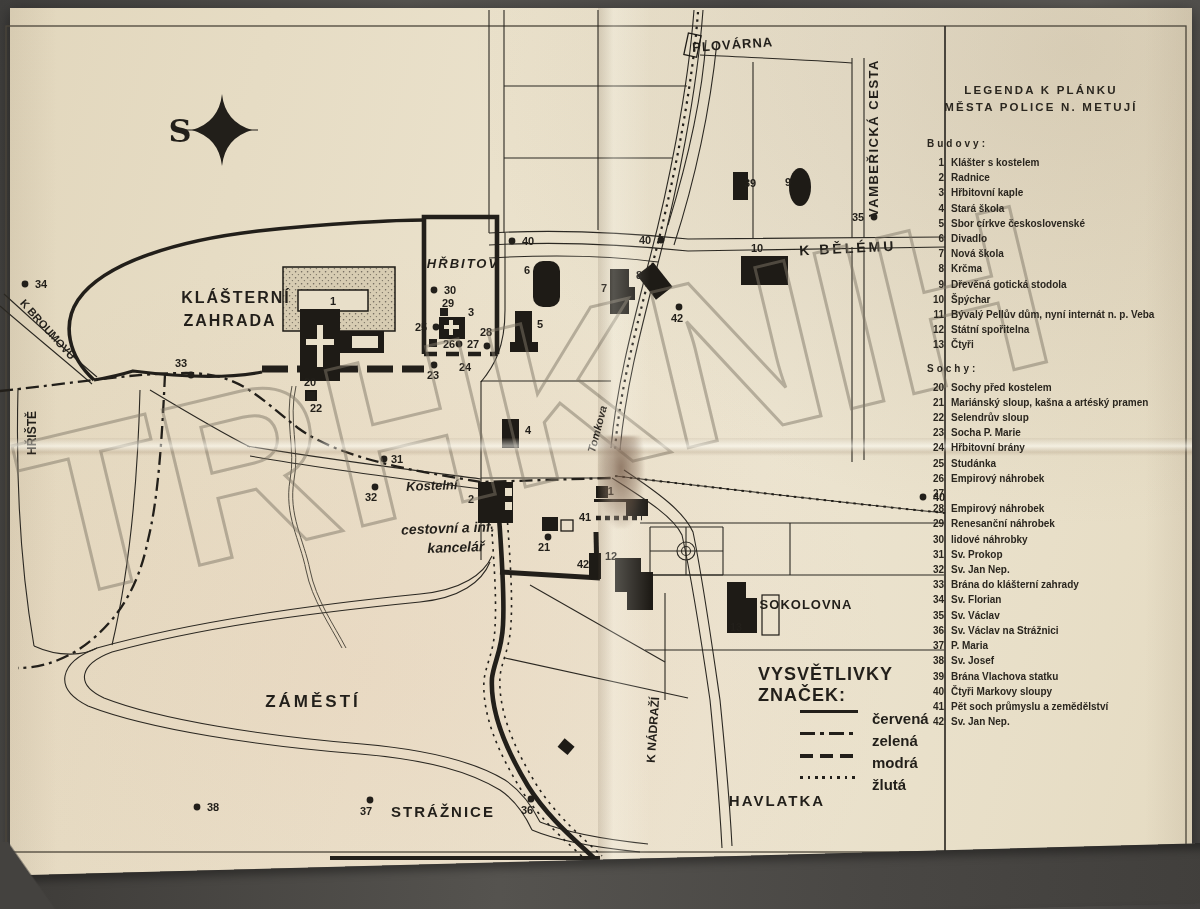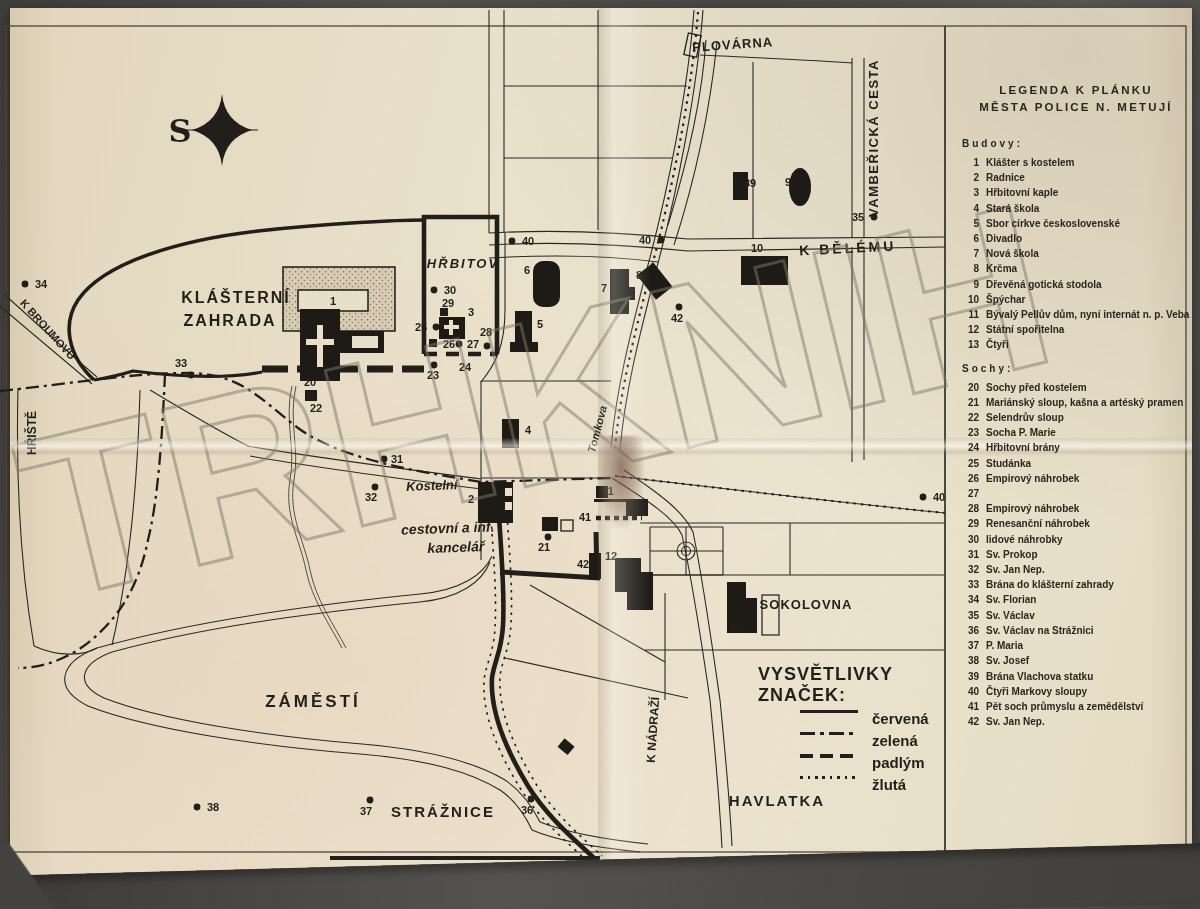--- a/index.html
+++ b/index.html
@@ -26,21 +26,21 @@
     box-shadow:inset 0 6px 8px rgba(0,0,0,.35);}
   #corner-bl{position:absolute;left:0;top:842px;width:70px;height:67px;
     background:linear-gradient(55deg,#44423f 46%,transparent 48%);}
   #watermark{position:absolute;left:28px;top:408px;width:1160px;pointer-events:none;
     font:800 232px "Liberation Sans",sans-serif;letter-spacing:0px;line-height:1;
     color:transparent;-webkit-text-stroke:3px rgba(128,120,104,.50);
     transform:rotate(-13.5deg);transform-origin:0 50%;}
   svg text{fill:#221f1a}
   .mlabel{font-family:"Liberation Sans",sans-serif;font-weight:bold}
   .mnum{font-family:"Liberation Sans",sans-serif;font-weight:bold;font-size:11px}
-  #legend-panel{position:absolute;left:962px;top:82px;width:228px;color:#2a261f}
+  #legend-panel{position:absolute;left:927px;top:82px;width:228px;color:#2a261f}
   #legend-title{ text-align:center;font-size:11.5px;font-weight:bold;letter-spacing:2.2px;line-height:17px;margin-bottom:22px}
   .sec-head{font-size:10px;font-weight:bold;letter-spacing:3px;margin:10px 0 6px 0}
   .leg-row{display:flex;font-size:10px;font-weight:bold;line-height:15.2px}
   .leg-num{width:17px;text-align:right;margin-right:7px;flex:none}
   .leg-txt{flex:1}
   
   #symbols{position:absolute;left:758px;top:664px;width:210px;color:#221f1a}
   #symbols-title{font-size:18px;font-weight:bold;letter-spacing:1px;margin-bottom:4px}
   .sym-row{display:flex;height:22px}
   .sym-sample{width:58px;height:4px;margin-left:42px;margin-right:14px;flex:none}
@@ -448,21 +448,21 @@
       <div class="sym-row">
         <div class="sym-sample sym-solid"></div>
         <span class="sym-label">červená</span>
       </div>
       <div class="sym-row">
         <div class="sym-sample sym-dashdot"></div>
         <span class="sym-label">zelená</span>
       </div>
       <div class="sym-row">
         <div class="sym-sample sym-dashed"></div>
-        <span class="sym-label">padlým</span>
+        <span class="sym-label">modrá</span>
       </div>
       <div class="sym-row">
         <div class="sym-sample sym-dotted"></div>
         <span class="sym-label">žlutá</span>
       </div>
     </div>
 </div>
 
 <div id="bottom-band"></div>
 <div id="corner-bl"></div>

